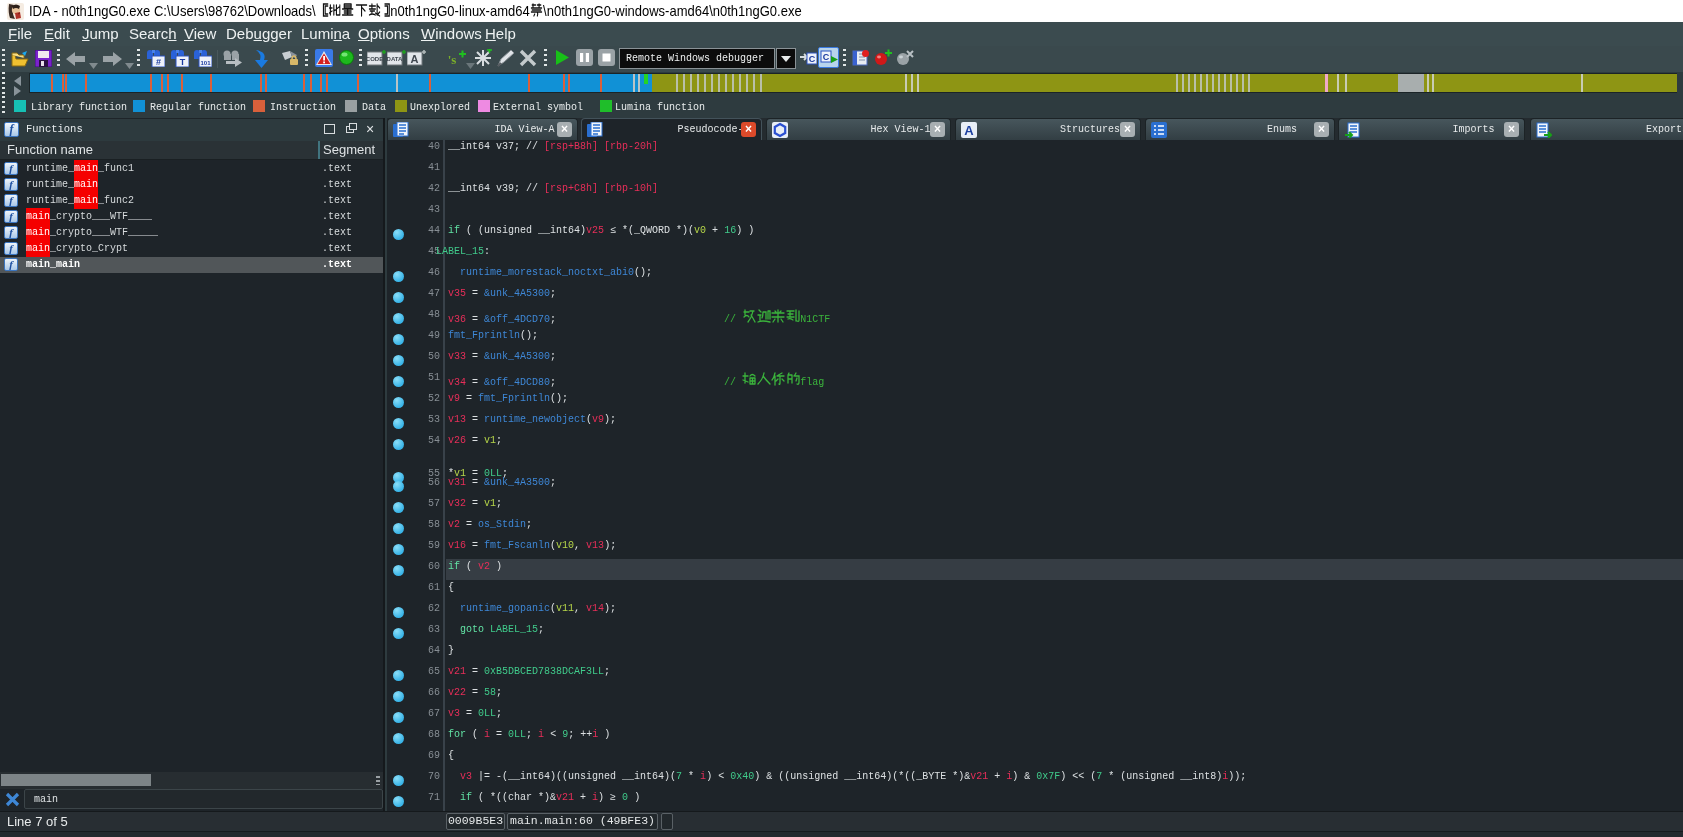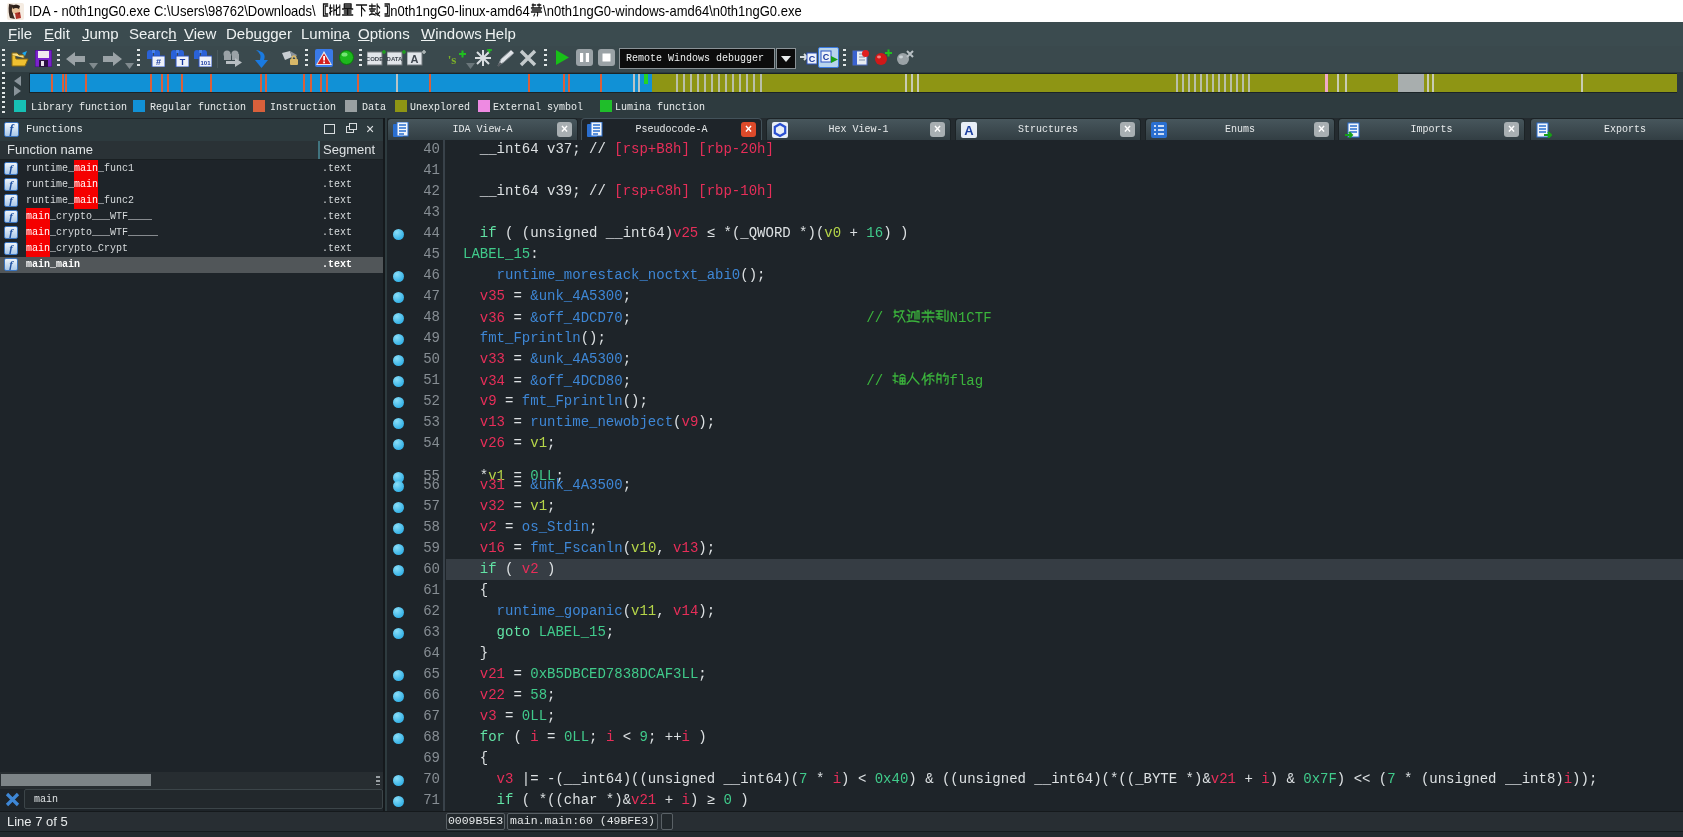--- a/index.html
+++ b/index.html
@@ -50,36 +50,36 @@
     font-family:"Liberation Serif", serif; }
   .fname { position:absolute; left:26px; top:2px; white-space:pre; }
   .fseg  { position:absolute; left:322px; top:2px; }
   .hired { background:#f50000; color:#fff; padding:3px 0 3px; }
 
   
   #rp { left:387px; top:118px; width:1296px; height:693px; background:#1e2429; }
   #tabbar { position:absolute; left:0; top:0; width:1296px; height:22px; background:#242b2f; overflow:hidden; }
   .tab { position:absolute; top:0; height:28px; border-radius:4px 4px 0 0;
     background:linear-gradient(#47565c,#2c373c); border:1px solid #1c2326; border-bottom:none;
-    color:#e7eaeb; font-family:"Liberation Mono", monospace; font-size:10px; }
+    color:#e7eaeb; font-family:"Liberation Mono", monospace; font-size:10px;padding-left:42px; }
   .tab.active { background:#1e2429; border-color:#43525a; }
   .tabx { position:absolute; top:3px; width:15px; height:15px; background:#a8afb2; border-radius:3px;
     color:#fff; font-size:12px; font-weight:bold; text-align:center; line-height:15px;
     font-family:"Liberation Sans", sans-serif; }
   .tabx.red { background:#dc4a2a; }
   .tlabel { position:absolute; top:5px; width:100%; text-align:center; }
   .tico { position:absolute; left:5px; top:3px; }
 
   
   #codearea { position:absolute; left:0; top:22px; width:1296px; height:671px; background:#1e2429;
-    font-family:"Liberation Mono", monospace; font-size:14px; }
+    font-family:"Liberation Mono", monospace; font-size:10px; }
   #gutline { position:absolute; left:56px; top:0; width:2px; height:671px; background:#39424a; }
   .cl { position:absolute; left:0; width:1296px; height:21px; white-space:pre; }
   .num { position:absolute; left:0; top:2px; width:53px; text-align:right; color:#878e94; }
-  .ct { position:absolute; left:76px; top:2px; }
+  .ct { position:absolute; left:49px; top:2px; }
   .bp { position:absolute; left:6px; top:6px; width:11px; height:11px; border-radius:50%;
     background:radial-gradient(circle at 35% 30%, #8adef8, #38b4e8 70%); }
   #hiline { position:absolute; left:59px; top:419px; width:1237px; height:21px; background:#363d44; }
   .k { color:#62e3a5; } 
   .r { color:#e72e59; } 
   .b { color:#3e87d6; } 
   .g { color:#40cb8b; } 
   .l { color:#b6d649; } 
   .c { color:#3bb43c; } 
   .w { color:#dce0e2; } 

